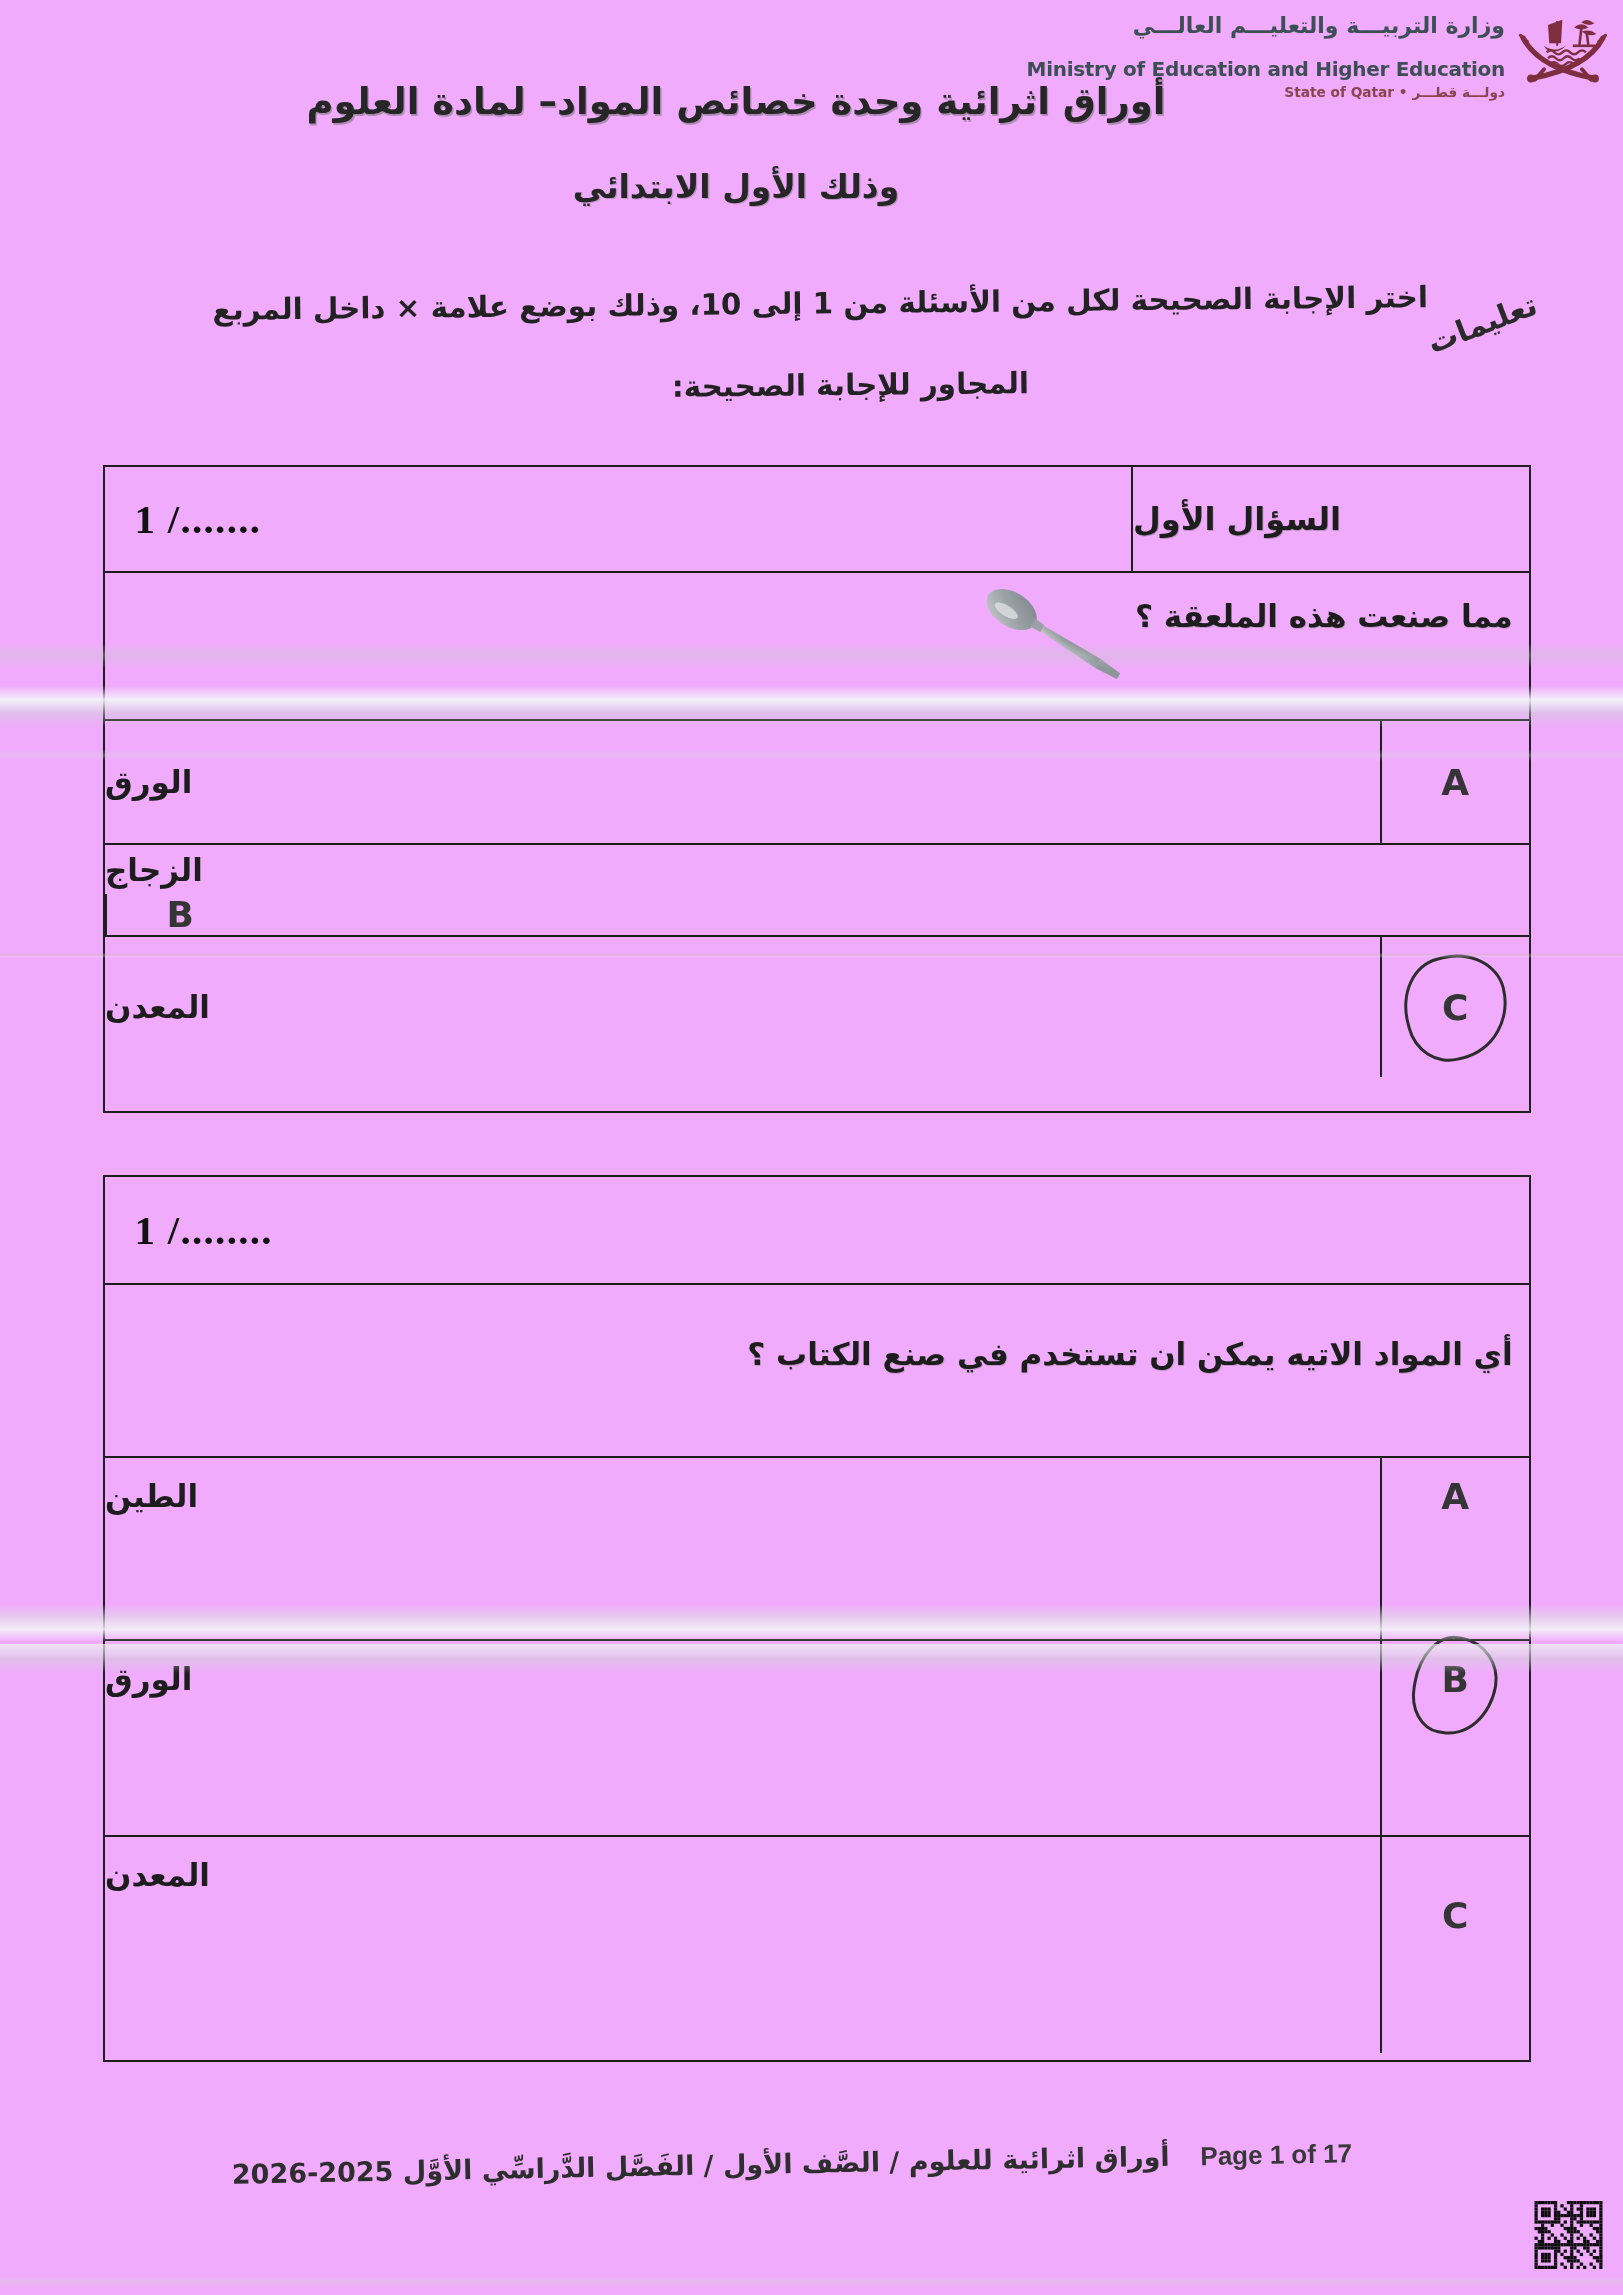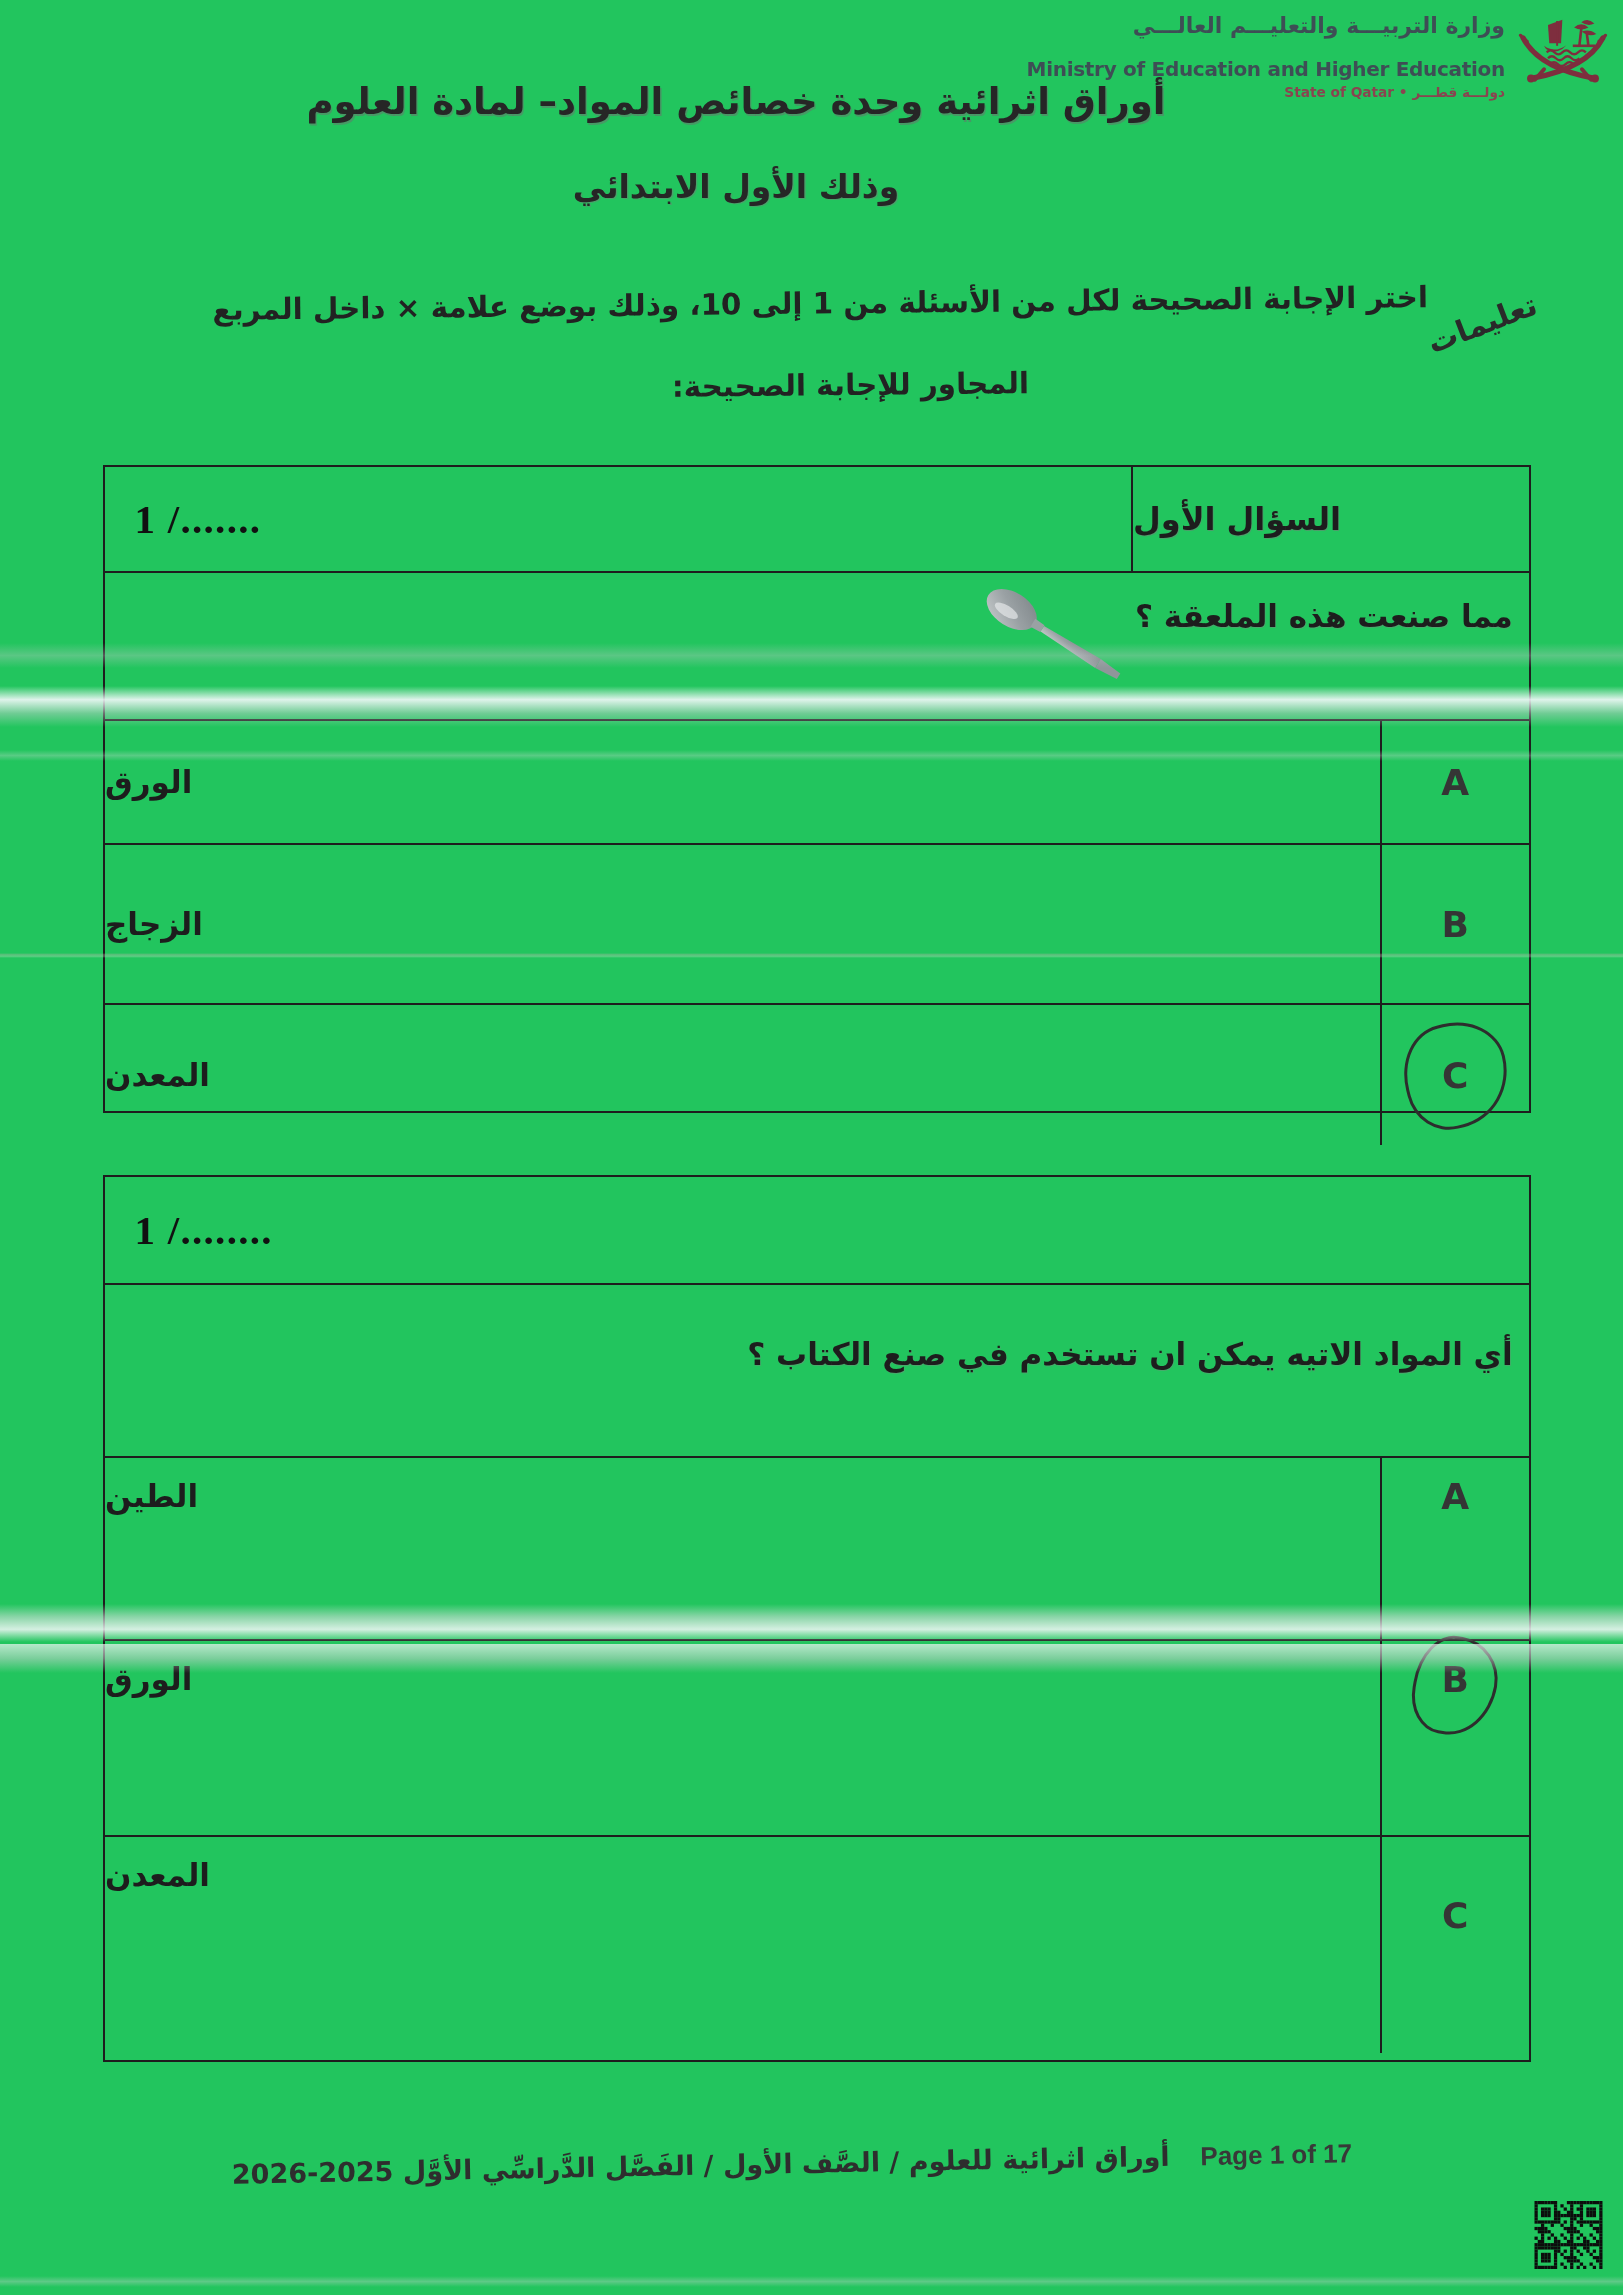--- a/index.html
+++ b/index.html
@@ -1,17 +1,17 @@
 <!DOCTYPE html>
 <html lang="ar" style="font-size:10.5px"><head>
 <meta charset="utf-8">
 <style>
   html,body{margin:0;padding:0;background:#9a9a9a;}
   .page{
-    position:relative;width:1623px;height:2295px;background:#22c55e;
+    position:relative;width:1623px;height:2295px;background:#f0abfc;
     font-family:"DejaVu Sans","Liberation Sans",sans-serif;color:#1c1c1c;
     overflow:hidden;margin:0 auto;
   }
   
   .scan-band{position:absolute;left:0;right:0;pointer-events:none;z-index:40;}
   
   .logo-text{position:absolute;right:118px;top:13px;text-align:right;direction:rtl;z-index:2;}
   .logo-ar{font-size:22px;font-weight:700;color:#3e4e55;letter-spacing:0.7px;}
   .logo-en{font-size:20px;font-weight:700;color:#3e4e55;direction:ltr;margin-top:19px;letter-spacing:-0.3px;}
   .logo-state{font-size:13.7px;font-weight:700;color:#8a4450;direction:ltr;margin-top:2.6px;}
@@ -139,21 +139,21 @@
           <ellipse cx="-6" cy="34" rx="8" ry="20" fill="#e4e7e8" opacity="0.7"></ellipse>
         </g>
       </svg>
     </div>
     <div class="row row-a" style="height:124px;">
       <div class="otext-cell">الورق</div>
       <div class="oletter-cell">
         <span class="oletter">A</span>
       </div>
     </div>
-    <div class="row row-b" style="height:160px;">
+    <div class="row row-b" style="height:92px;flex-direction:column;">
       <div class="otext-cell">الزجاج</div>
       <div class="oletter-cell">
         <span class="oletter">B</span>
       </div>
     </div>
     <div class="row row-c" style="height:140px;">
       <div class="otext-cell">المعدن</div>
       <div class="oletter-cell">
         <span class="oletter circled">C</span>
       </div>

